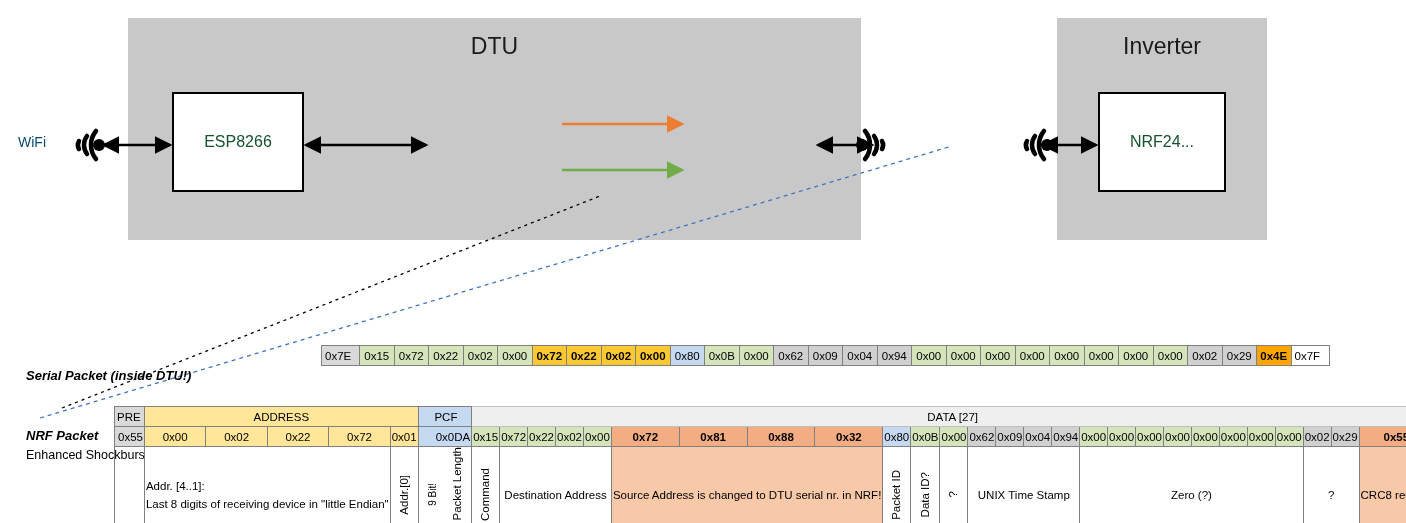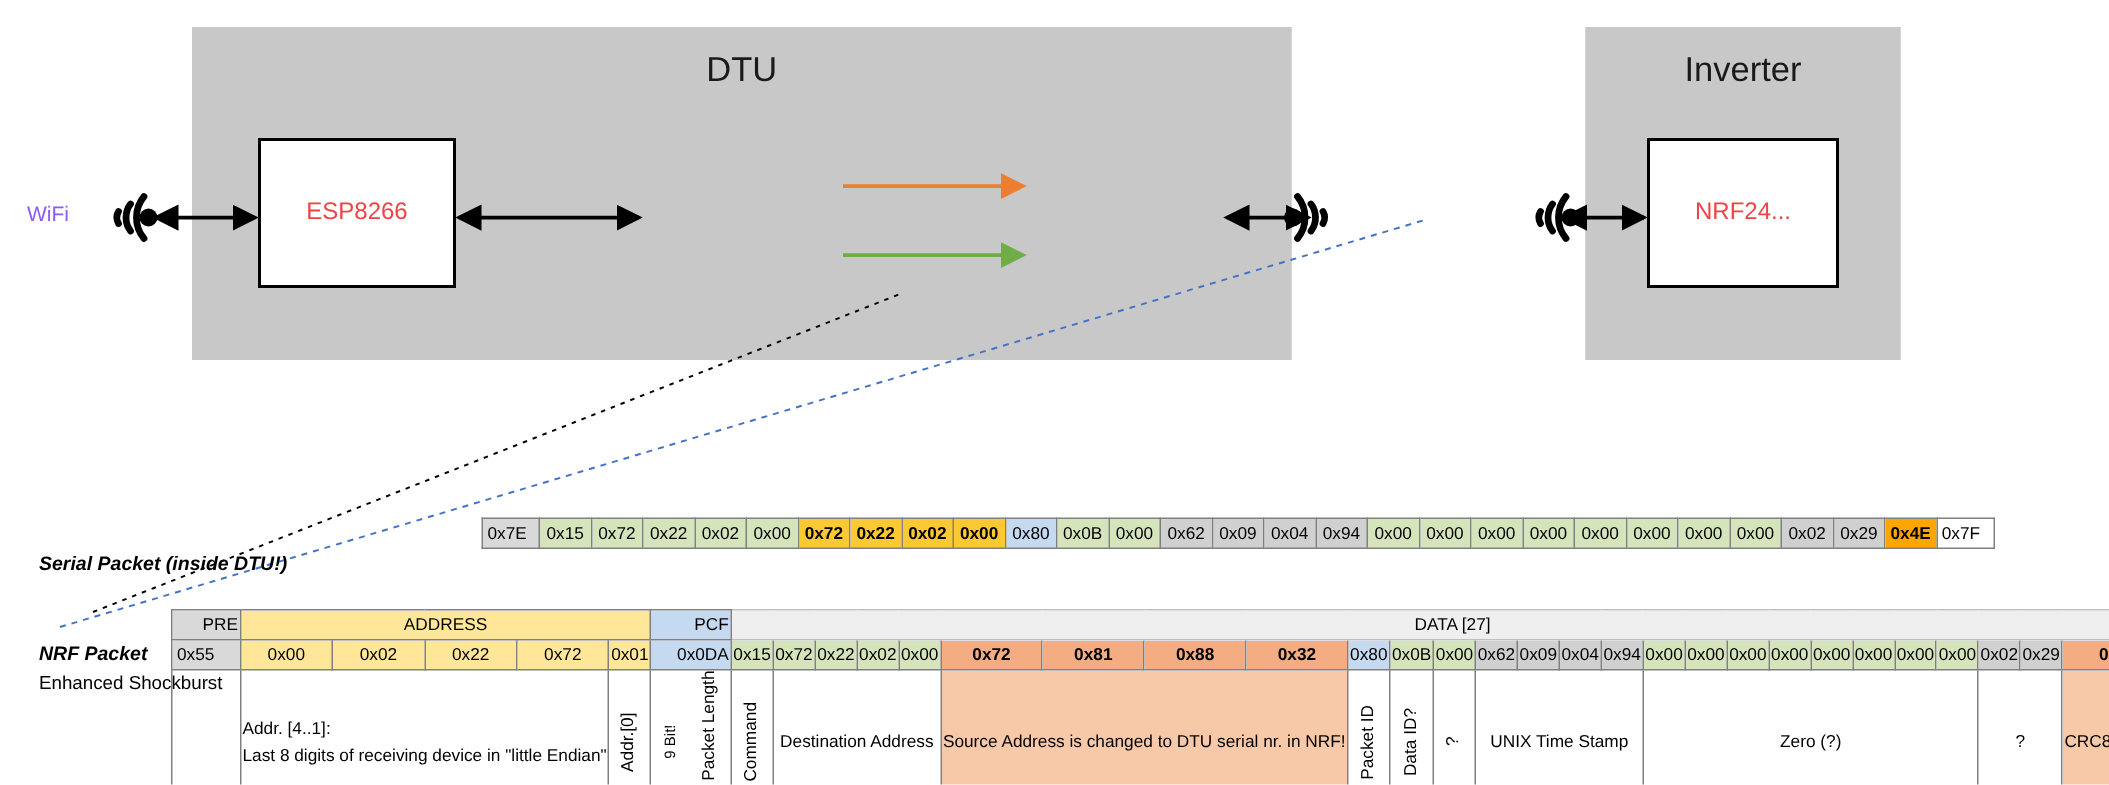--- a/index.html
+++ b/index.html
@@ -32,30 +32,30 @@
   #inv-enclosure   { left: 1057px; top: 18px; width: 210px; height: 222px; }
 
   .chip {
     position: absolute;
     background: #ffffff;
     border: 2px solid #000000;
     display: flex;
     align-items: center;
     justify-content: center;
     font-size: 16px;
-    color: #ef4444;
+    color: #14532d;
   }
   #chip-esp   { left: 172px;  top: 92px;  width: 132px; height: 100px; }
   #chip-gd32  { left: 428px;  top: 92px;  width: 132px; height: 100px; }
   #chip-nrf1  { left: 684px;  top: 92px;  width: 132px; height: 100px; }
   #chip-nrf2  { left: 1098px; top: 92px;  width: 128px; height: 100px; }
 
   .wifi-label {
     position: absolute; left: 18px; top: 134px;
-    font-size: 14px; color: #8b5cf6;
+    font-size: 14px; color: #0c4a6e;
   }
 
   .antenna { position: absolute; width: 44px; height: 58px; }
   #ant-wifi { left: 62px;  top: 116px; }
   #ant-dtu  { left: 855px; top: 116px; transform: scaleX(-1); }
   #ant-inv  { left: 1010px; top: 116px; }
 
   svg.lines { position: absolute; left: 0; top: 0; width: 1406px; height: 523px; pointer-events: none; }
 
   
@@ -259,23 +259,23 @@
     <colgroup>
       <col style="width:34px">
       <col span="5" style="width:34.5px">
       <col style="width:38px">
       <col id="np-bytes-col" span="27" style="width:34.5px">
 
     </colgroup>
     <tbody>
 
       <tr>
-        <td class="f-gray" style="text-align:left;padding-left:20px;">PRE</td>
+        <td class="f-gray" style="text-align:left;padding-left:2px;">PRE</td>
         <td class="f-lyellow" colspan="5">ADDRESS</td>
-        <td class="f-blue" style="text-align:right;padding-left:3px;">PCF</td>
+        <td class="f-blue" style="text-align:center;padding-left:3px;">PCF</td>
         <td class="f-lgray" colspan="27" style="border-color:#bfbfbf;">DATA [27]</td>
 
       </tr>
 
       <tr id="nrf-value-row">
         <td class="f-gray" style="text-align:left;padding-left:3px;">0x55</td>
         <td class="f-lyellow">0x00</td>
         <td class="f-lyellow">0x02</td>
         <td class="f-lyellow">0x22</td>
         <td class="f-lyellow">0x72</td>

